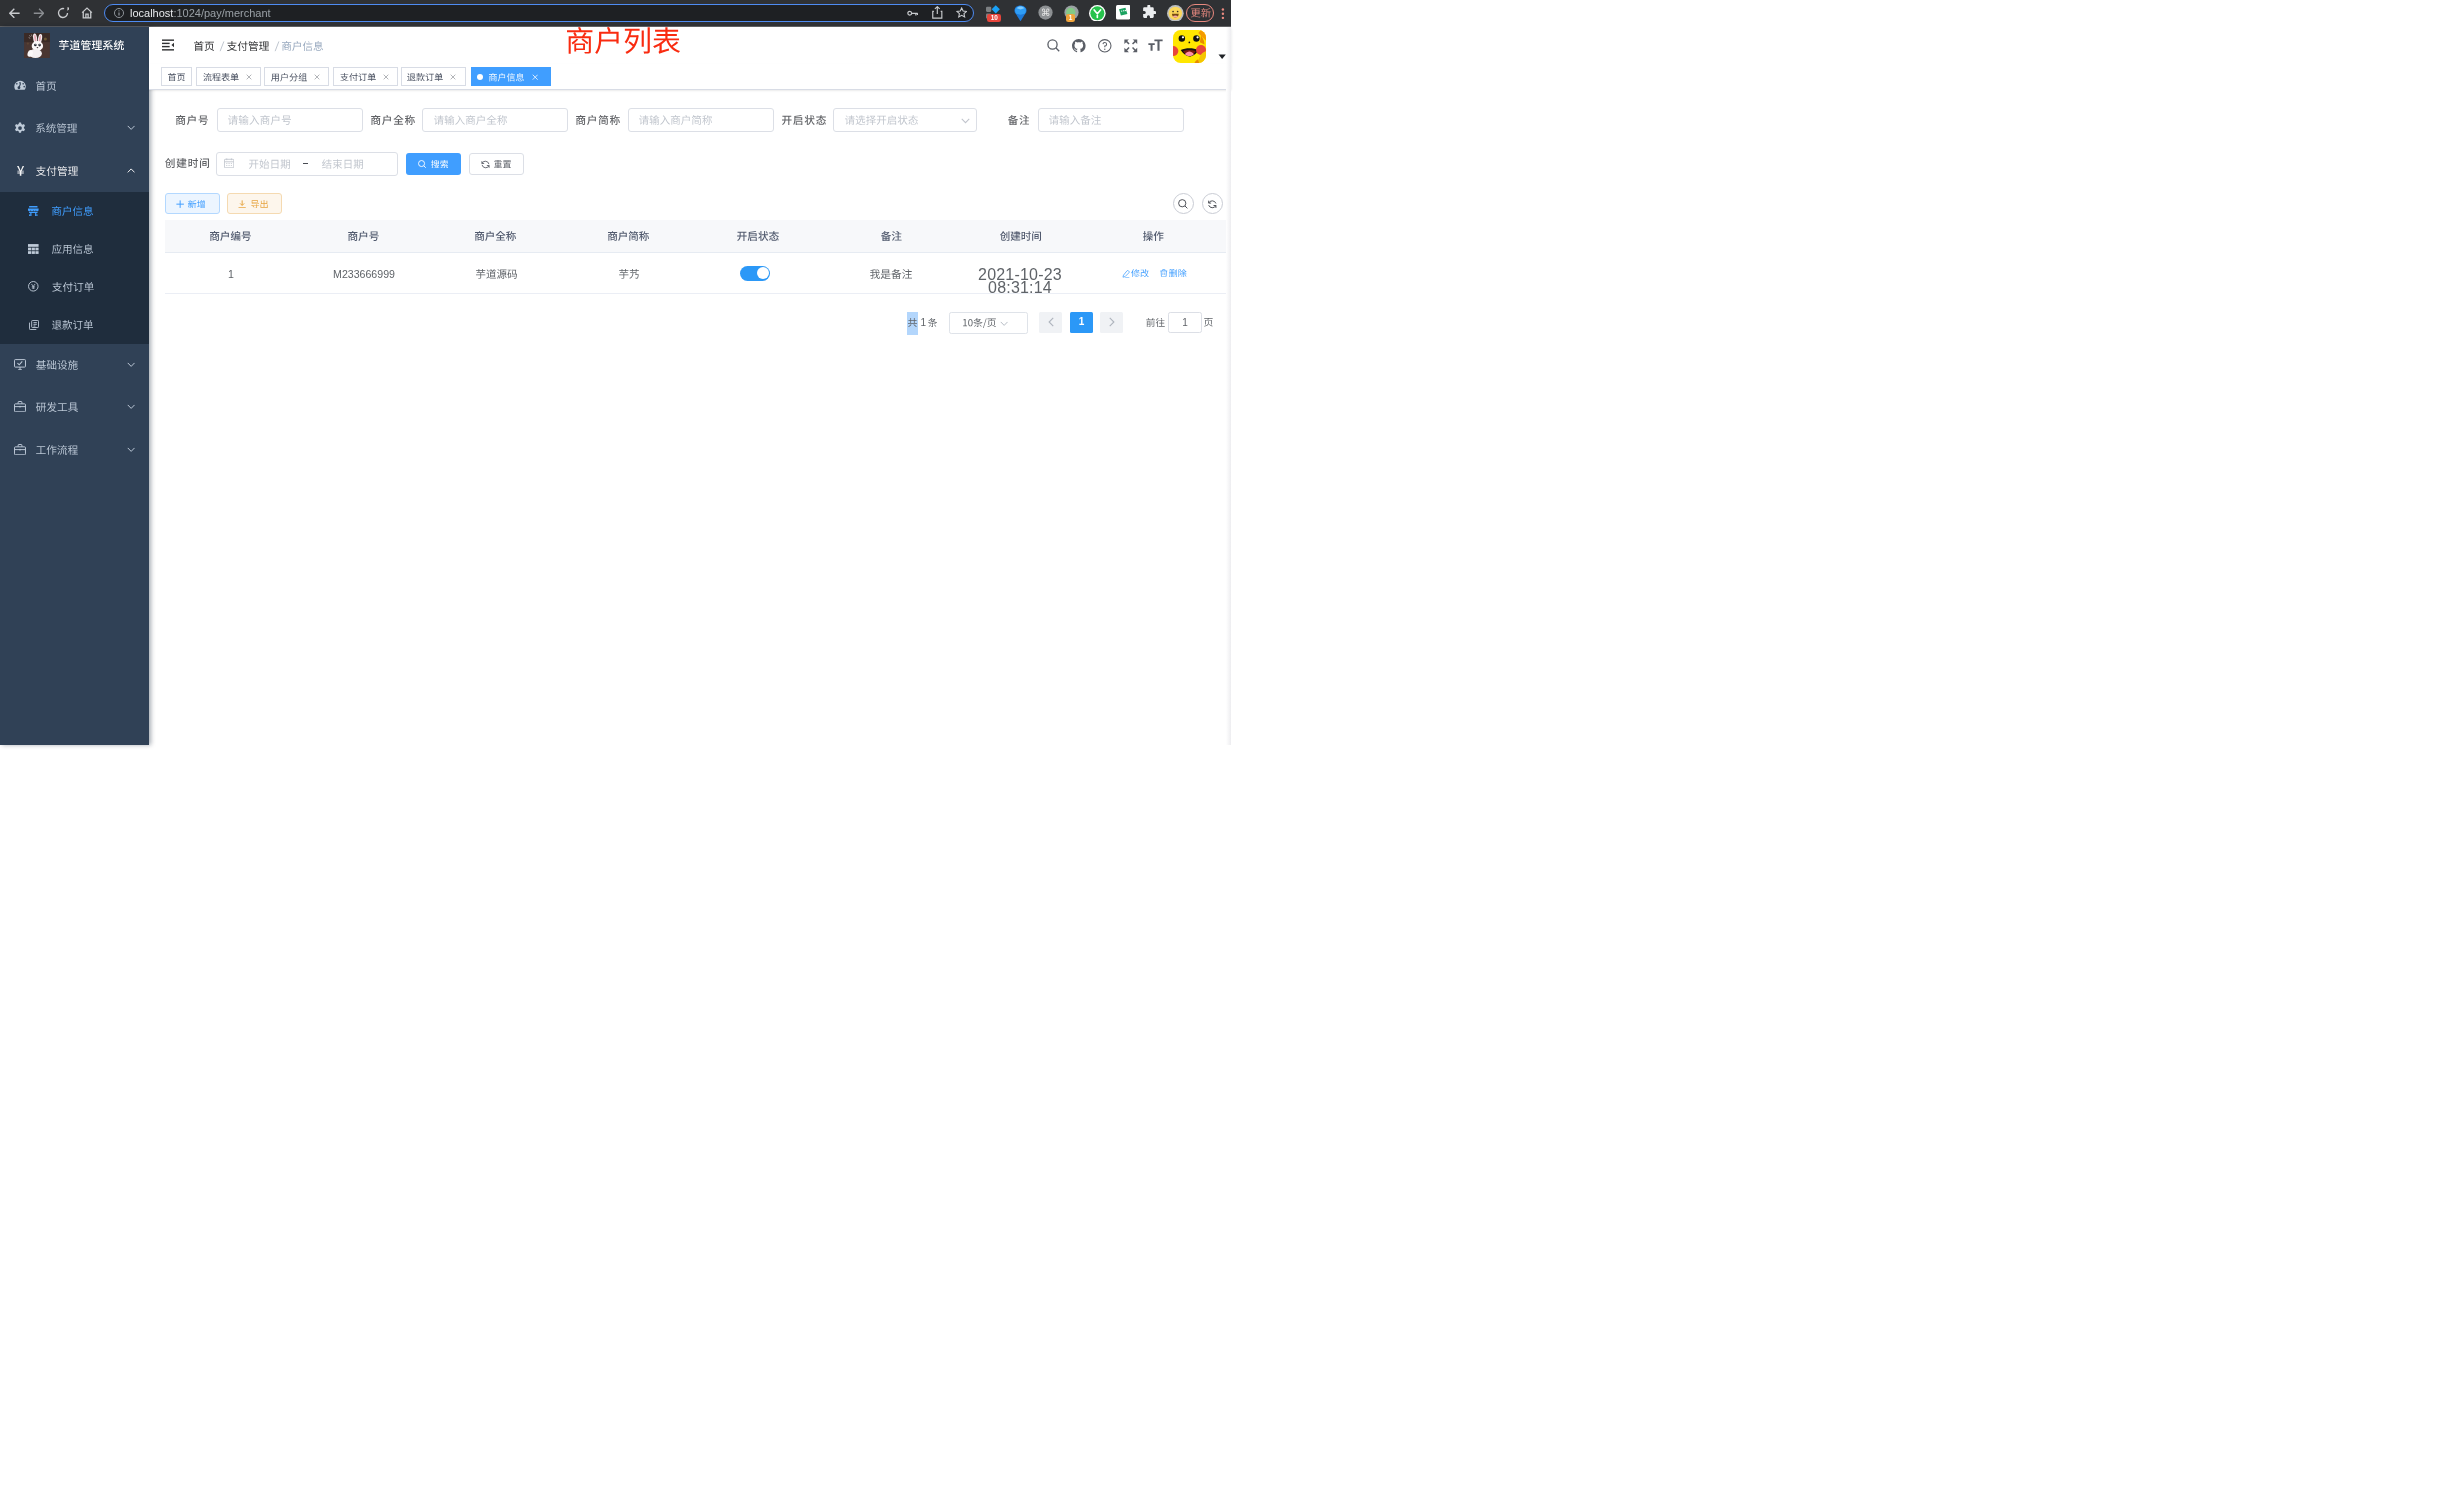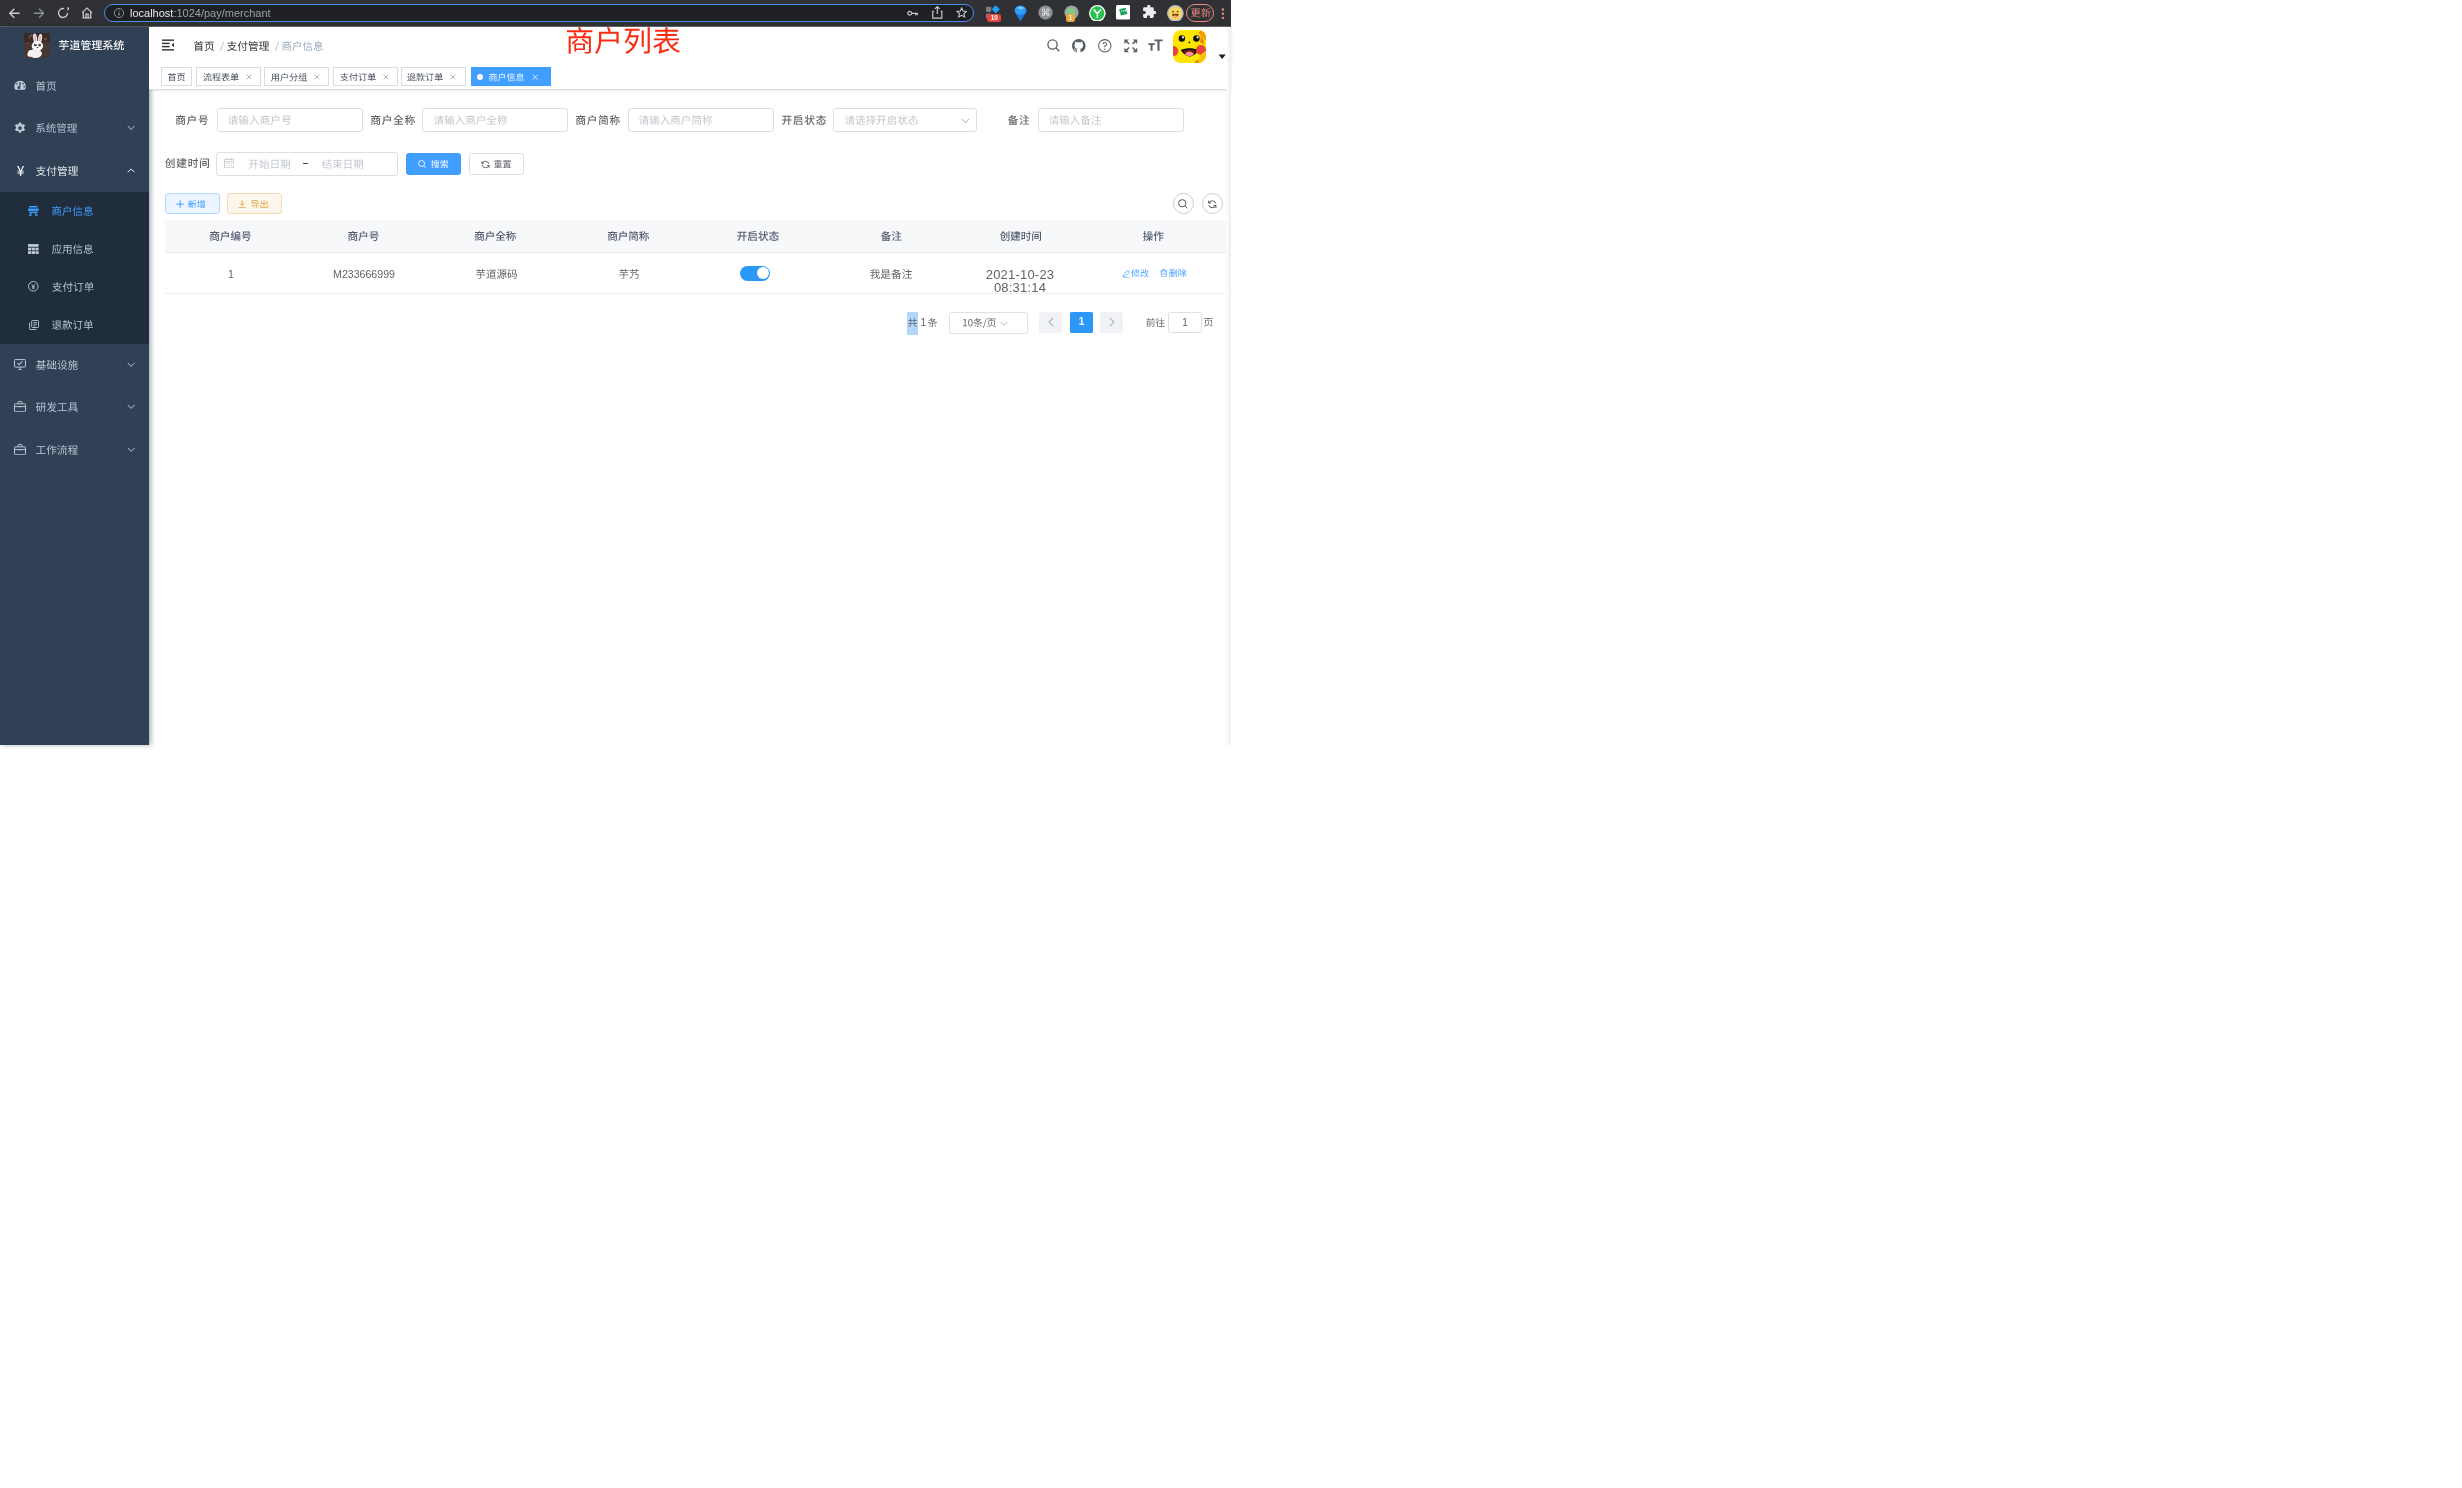--- a/index.html
+++ b/index.html
@@ -804,21 +804,21 @@
 <div class="abs" style="left:740px;top:266px;width:30px;height:15px;background:#2b98f7;border-radius:7.6px"></div>
 <div class="abs" style="left:757px;top:267px;width:12.4px;height:12.4px;background:#fff;border-radius:50%"></div>
 <div style="position:absolute;left:870px;top:269px;line-height:0;">
     <svg style="width:42px;height:10px;" viewBox="0 0 3921 927" fill="#5f6368">
       <use href="#q93" x="-41" y="844"></use>
       <use href="#q94" x="959" y="844"></use>
       <use href="#q67" x="1959" y="844"></use>
       <use href="#q68" x="2959" y="844"></use>
     </svg>
   </div>
-<div class="abs" style="left:967px;top:268px;width:106px;height:13px;font-size:13px;color:#5f6368;text-align:center;line-height:13px;letter-spacing:0.2px">2021-10-23 08:31:14</div>
+<div class="abs" style="left:967px;top:268px;width:106px;height:13px;font-size:16px;color:#5f6368;text-align:center;line-height:13px;letter-spacing:0.2px">2021-10-23 08:31:14</div>
 <svg class="abs" style="left:1122px;top:270px" width="7.6" height="8.3" viewBox="0 0 11 12" fill="none" stroke="#409eff" stroke-width="1.1">
     <path d="M7.2 1.2a1.5 1.5 0 0 1 2.2 0l0.6 0.6a1.5 1.5 0 0 1 0 2.2L4.4 9.6 1.4 10.4 2.2 7.4z"></path>
     <path d="M4.6 11.3h6"></path>
   </svg>
 <div style="position:absolute;left:1131px;top:269px;line-height:0;">
     <svg style="width:18px;height:8.4px;" viewBox="0 0 1948 925" fill="#409eff">
       <use href="#q95" x="-20" y="841"></use>
       <use href="#q96" x="980" y="841"></use>
     </svg>
   </div>

